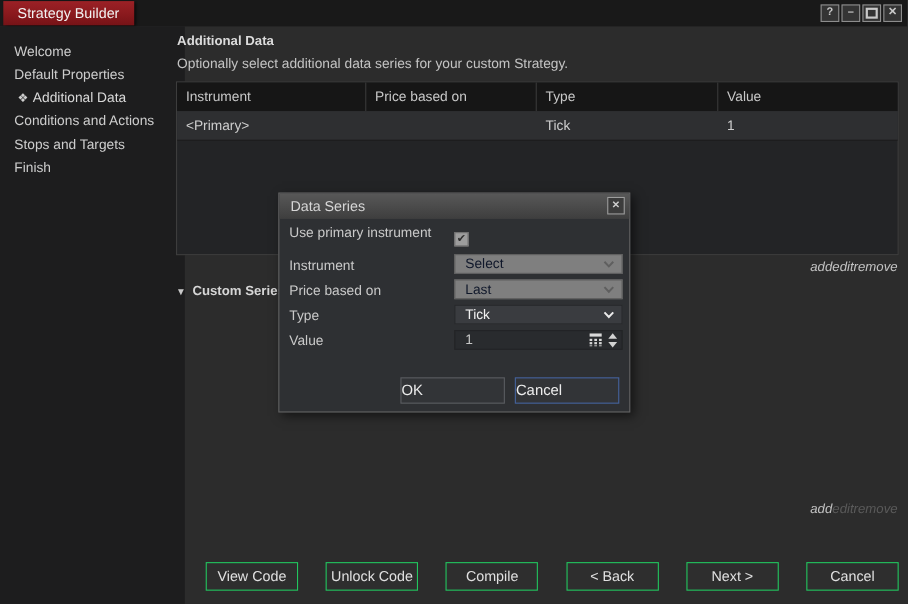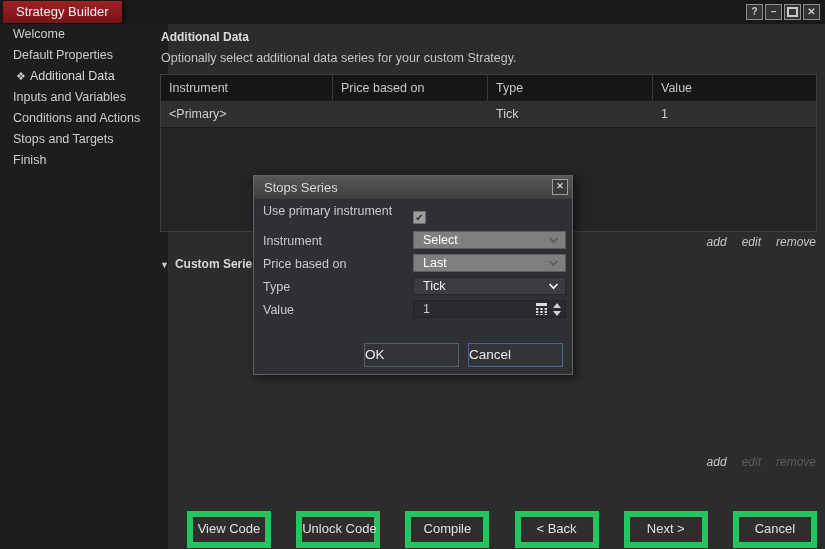--- a/index.html
+++ b/index.html
@@ -20,53 +20,53 @@
   }
   .win-buttons { position:absolute; right:5px; top:4px; display:flex; gap:2px; }
   .win-btn {
     width:17px; height:16px; box-sizing:border-box;
     border:1px solid #8d8d8d; background:#343434; color:#c9c9c9;
     font-size:10px; line-height:14px; text-align:center; font-weight:bold;
   }
   .max-glyph { display:inline-block; width:7px; height:6px; border:2px solid #c9c9c9; margin-top:2px; }
 
   
-  .sidebar { position:absolute; left:0; top:24px; width:168px; bottom:0; background:#1d1d1e; box-sizing:border-box; }
+  .sidebar { position:absolute; left:0; top:24px; width:168px; bottom:0; background:#1d1d1e; padding-top:13px; box-sizing:border-box; }
   .side-item { height:21px; line-height:21px; padding-left:13px; color:#cdcdcd; font-size:12.5px; white-space:nowrap; cursor:default; }
   .side-item.active { padding-left:16px; color:#d8d8d8; }
   .step-icon { font-size:11px; margin-right:4px; color:#cdcdcd; }
 
   
   .heading { position:absolute; left:161px; top:30px; font-size:12px; font-weight:bold; color:#dcdcdc; }
   .subtitle { position:absolute; left:161px; top:51px; font-size:12.5px; color:#c3c3c3; }
 
   .grid { position:absolute; left:160px; width:657px; box-sizing:border-box; border:1px solid #3d3d3d; }
   .grid.t1 { top:74px; height:158px; background:#232426; }
   .grid.t2 { top:281px; height:166px; background:#2a2b2d; }
   .thead { display:flex; height:26px; background:#161616; }
   .th { box-sizing:border-box; padding-left:8px; line-height:26px; font-size:12.5px; color:#c8c8c8; border-right:1px solid #383838; white-space:nowrap; }
   .th:last-child { border-right:none; }
   .trow { display:flex; height:26px; background:#2e2f31; border-bottom:1px solid #1b1b1b; }
   .td { box-sizing:border-box; padding-left:8px; line-height:26px; font-size:12.5px; color:#cdcdcd; white-space:nowrap; }
   .c1 { width:172px; } .c2 { width:155px; } .c3 { width:165px; } .c4 { flex:1; }
 
-  .actions { position:absolute; right:9px; display:flex; gap:15px; font-size:12px; font-style:italic; }
+  .actions { position:absolute; right:9px; display:flex; font-size:12px; font-style:italic; }
   .actions .lnk { color:#c3c3c3; cursor:pointer; }
   .actions .lnk.disabled { color:#5a5a5a; cursor:default; }
   .actions.a1 { top:235px; }
   .actions.a2 { top:455px; }
 
   .custom-hdr { position:absolute; left:160px; top:257px; font-size:12px; font-weight:bold; color:#d6d6d6; white-space:nowrap; }
   .tri { font-size:9px; margin-right:6px; color:#c9c9c9; font-weight:normal; }
 
   
   .footer { position:absolute; left:187px; right:8px; top:511px; height:26px; display:flex; justify-content:space-between; }
   .fbtn {
-    width:84px; height:37px; box-sizing:border-box;
-    background:#2e2e2e; border:6px solid #22c55e; color:#e0e0e0;
+    width:84px; height:26px; box-sizing:border-box;
+    background:#2e2e2e; border:1px solid #22c55e; color:#e0e0e0;
     font-size:13px; line-height:24px; text-align:center; cursor:pointer; white-space:nowrap;
   }
 
   
   .dialog {
     position:absolute; left:253px; top:175px; width:320px; height:200px;
     background:#2e3033; border:1px solid #616161; box-sizing:border-box;
     box-shadow:3px 3px 9px rgba(0,0,0,0.55); z-index:10;
   }
   .dlg-title {
@@ -83,21 +83,21 @@
   .lab-r1 { top:28px; }  .lab-r2 { top:58px; } .lab-r3 { top:81px; } .lab-r4 { top:104px; } .lab-r5 { top:127px; }
 
   .checkbox {
     position:absolute; left:159px; top:35px; width:13px; height:13px; box-sizing:border-box;
     background:#9d9d9d; border:1px solid #6f6f6f; text-align:center;
     font-size:10px; line-height:12px; color:#2f2f2f; cursor:pointer;
   }
   .ctrl { position:absolute; left:159px; width:153px; height:18px; box-sizing:border-box; display:flex; align-items:center; }
   .ct-r2 { top:55px; } .ct-r3 { top:78px; } .ct-r4 { top:101px; } .ct-r5 { top:124px; }
   .dropdown { padding:0 6px 0 9px; font-size:12.5px; }
-  .dropdown.disabled { background:#7f7f7f; border:1px solid #5e5e5e; color:#ffffff; }
+  .dropdown.disabled { background:#7f7f7f; border:1px solid #5e5e5e; color:#0f172a; }
   .dropdown.disabled .chev { color:#5f5f5f; }
   .dropdown.enabled { background:#3a3c40; border:1px solid #26272a; color:#f1f1f1; cursor:pointer; }
   .dropdown.enabled .chev { color:#eaeaea; }
   .chev { margin-left:auto; display:flex; }
   .value-field { background:#292b2e; border:1px solid #222326; color:#c6c6c6; padding:0 4px 0 9px; font-size:12.5px; }
   .calc-icon { margin-left:auto; display:flex; color:#d9d9d9; cursor:pointer; }
   .spinner { display:flex; flex-direction:column; margin-left:5px; cursor:pointer; }
   .spin-up { width:0; height:0; border-left:4px solid transparent; border-right:4px solid transparent; border-bottom:5px solid #d2d2d2; }
   .spin-down { width:0; height:0; border-left:4px solid transparent; border-right:4px solid transparent; border-top:5px solid #d2d2d2; margin-top:3px; }
 
@@ -121,21 +121,20 @@
       <div class="win-btn"><span>–</span></div>
       <div class="win-btn"><span class="max-glyph"></span></div>
       <div class="win-btn"><span>✕</span></div>
     </div>
   </div>
 
   <div class="sidebar">
     <div class="side-item"><span>Welcome</span></div>
     <div class="side-item"><span>Default Properties</span></div>
     <div class="side-item active"><span class="step-icon">❖</span><span>Additional Data</span></div>
-    <div class="side-item"><span>Inputs and Variables</span></div>
     <div class="side-item"><span>Conditions and Actions</span></div>
     <div class="side-item"><span>Stops and Targets</span></div>
     <div class="side-item"><span>Finish</span></div>
   </div>
 
   <div class="heading">Additional Data</div>
   <div class="subtitle">Optionally select additional data series for your custom Strategy.</div>
 
   <div class="grid t1">
     <div class="thead">
@@ -173,21 +172,21 @@
     <div class="fbtn">View Code</div>
     <div class="fbtn">Unlock Code</div>
     <div class="fbtn">Compile</div>
     <div class="fbtn">&lt; Back</div>
     <div class="fbtn">Next &gt;</div>
     <div class="fbtn">Cancel</div>
   </div>
 
   <div class="dialog">
     <div class="dlg-title">
-      <span>Stops Series</span>
+      <span>Data Series</span>
       <div class="dlg-close"><span>✕</span></div>
     </div>
 
     <div class="dlg-label lab-r1">Use primary instrument</div>
     <div class="checkbox"><span>✔</span></div>
 
     <div class="dlg-label lab-r2">Instrument</div>
     <div class="ctrl ct-r2 dropdown disabled">
       <span>Select</span>
       <span class="chev">

